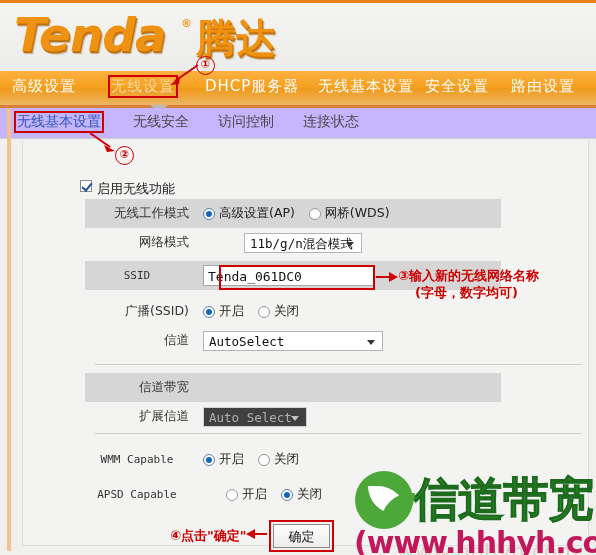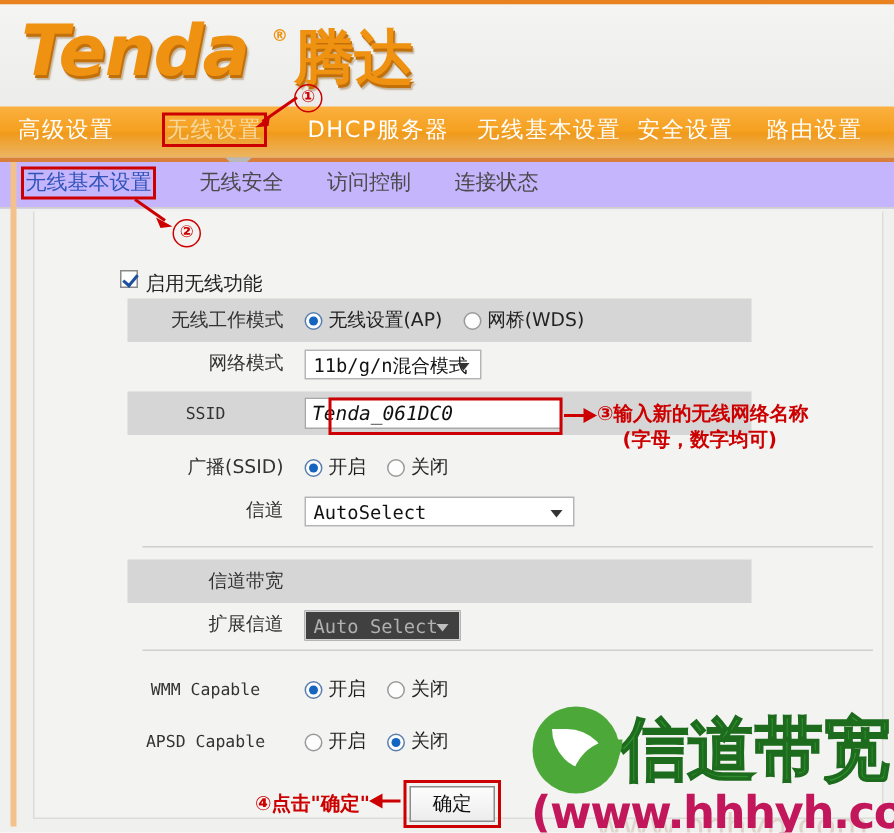--- a/index.html
+++ b/index.html
@@ -160,21 +160,21 @@
     border-top:5px solid #333;
   }
   .sel.disabled{color:#b0b0b0;border-color:#d2d2d2;background:#404040;}
   .sel.disabled:after{border-top-color:#c0c0c0;}
 
   .txtinput{
     width:172px;height:21px;line-height:21px;
     background:#fff;border:1px solid #a8a8a8;
     font-size:13px;color:#111;
     font-family:"DejaVu Sans Mono",monospace;
-    padding:0 4px;box-sizing:border-box;font-style:italic;
+    padding:0 4px;box-sizing:border-box;
   }
   .ssid-box{
     position:absolute;left:219px;top:262px;
     width:156px;height:25px;
     border:2px solid #cc0000;box-sizing:border-box;
     background:transparent;pointer-events:none;
   }
 
   .divider{
     position:absolute;left:95px;top:361px;width:487px;height:1px;background:#cfcfcd;
@@ -279,29 +279,29 @@
   <div class="chk-row">
     <span class="chkbox on"></span>
     <span class="chk-label">启用无线功能</span>
   </div>
 
   <div id="rows-host">
       <div class="frow shade" style="top: 196px;">
         <div class="flabel">无线工作模式</div>
         <div class="fctl">
           <span class="radio on"></span>
-          <span class="rlabel">无线设置(AP)</span>
+          <span class="rlabel">高级设置(AP)</span>
           <span class="radio"></span>
           <span class="rlabel">网桥(WDS)</span>
         </div>
       </div>
       <div class="frow" style="top: 225px;">
         <div class="flabel">网络模式</div>
         <div class="fctl">
-          <div class="sel" style="width: 118px;">11b/g/n混合模式</div>
+          <div class="sel" style="width: 118px; margin-left: 41px;">11b/g/n混合模式</div>
         </div>
       </div>
       <div class="frow shade" style="top: 258px;">
         <div class="flabel mono">SSID</div>
         <div class="fctl">
           <div class="txtinput">Tenda_061DC0</div>
         </div>
       </div>
       <div class="frow" style="top: 294px;">
         <div class="flabel">广播(SSID)</div>
@@ -329,21 +329,21 @@
       </div>
       <div class="frow" style="top: 442px;">
         <div class="flabel mono">WMM Capable</div>
         <div class="fctl">
           <span class="radio on"></span>
           <span class="rlabel">开启</span>
           <span class="radio"></span>
           <span class="rlabel">关闭</span>
         </div>
       </div>
-      <div class="frow" style="top: 477px;">
+      <div class="frow" style="top: 477px; gap: 23px;">
         <div class="flabel mono">APSD Capable</div>
         <div class="fctl">
           <span class="radio"></span>
           <span class="rlabel">开启</span>
           <span class="radio on"></span>
           <span class="rlabel">关闭</span>
         </div>
       </div>
     </div>
 

